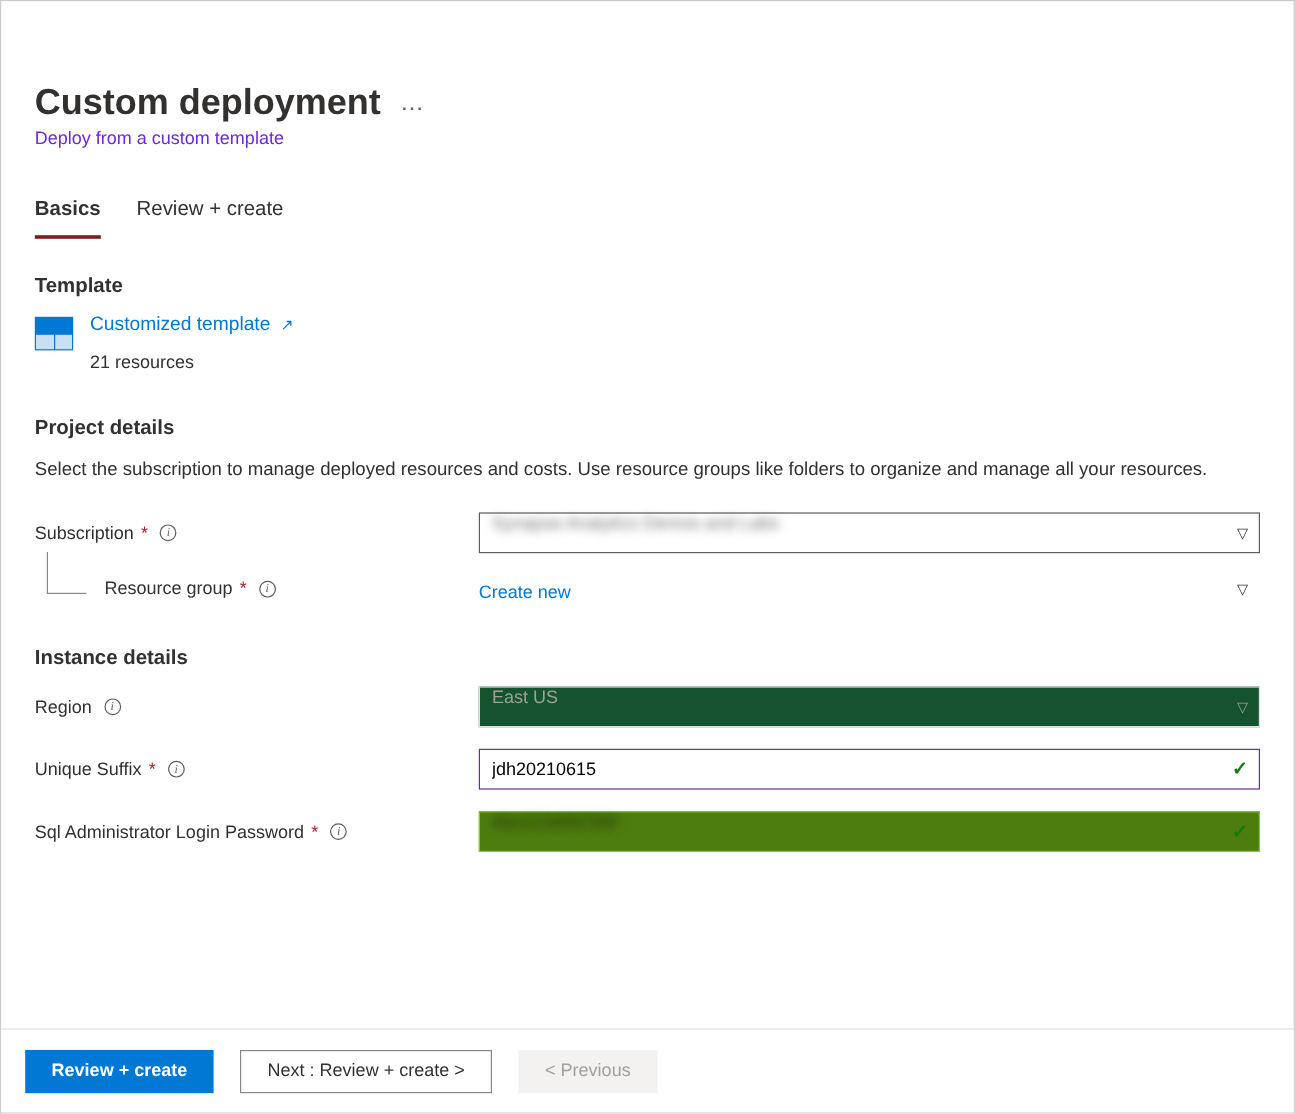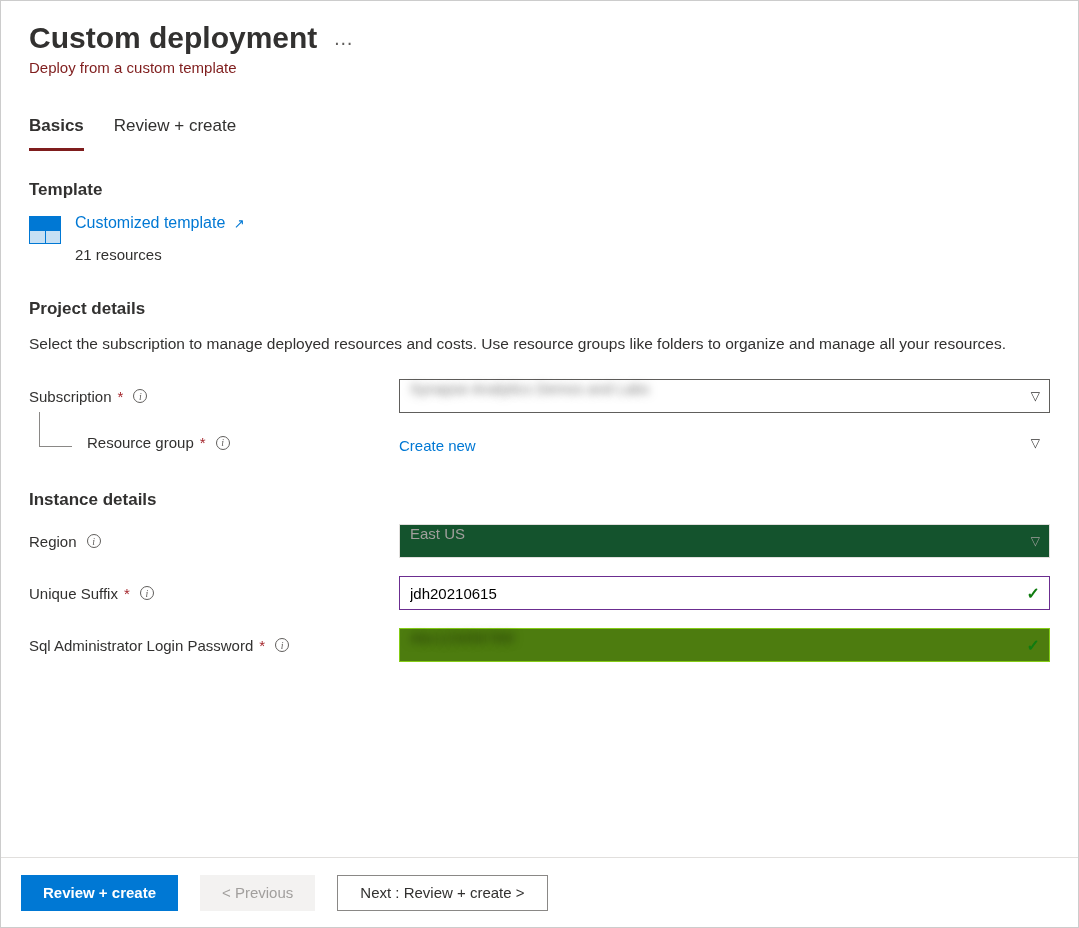--- a/index.html
+++ b/index.html
@@ -17,39 +17,40 @@
       position: relative;
       overflow: hidden;
     }
     .content {
       padding: 20px 28px 0 28px;
       height: 842px;
       overflow-y: auto;
     }
     .page-header {
       margin-bottom: 30px;
+      margin-top: 48px;
     }
     .page-title-row {
       display: flex;
       align-items: center;
       gap: 16px;
     }
     .page-title {
       font-size: 30px;
       font-weight: 600;
       color: #323130;
     }
     .more-dots {
       font-size: 20px;
       color: #605e5c;
       letter-spacing: 2px;
       cursor: pointer;
     }
     .page-subtitle {
-      color: #7f1d1d;
+      color: #6d28d9;
       font-size: 15px;
       margin-top: 4px;
     }
     .tabs {
       display: flex;
       gap: 30px;
       border-bottom: 1px solid transparent;
       margin-bottom: 28px;
     }
     .tab {
@@ -366,15 +367,15 @@
     </div>
     <div class="form-control">
       <div class="input password"><span class="blur">Abc123456789!</span></div>
       <span class="check">✓</span>
     </div>
   </div>
 </div>
 
 <div class="footer">
   <button class="btn btn-primary">Review + create</button>
+  <button class="btn btn-outline">Next : Review + create &gt;</button>
   <button class="btn btn-disabled">&lt; Previous</button>
-  <button class="btn btn-outline">Next : Review + create &gt;</button>
 </div>
 
 </body></html>

